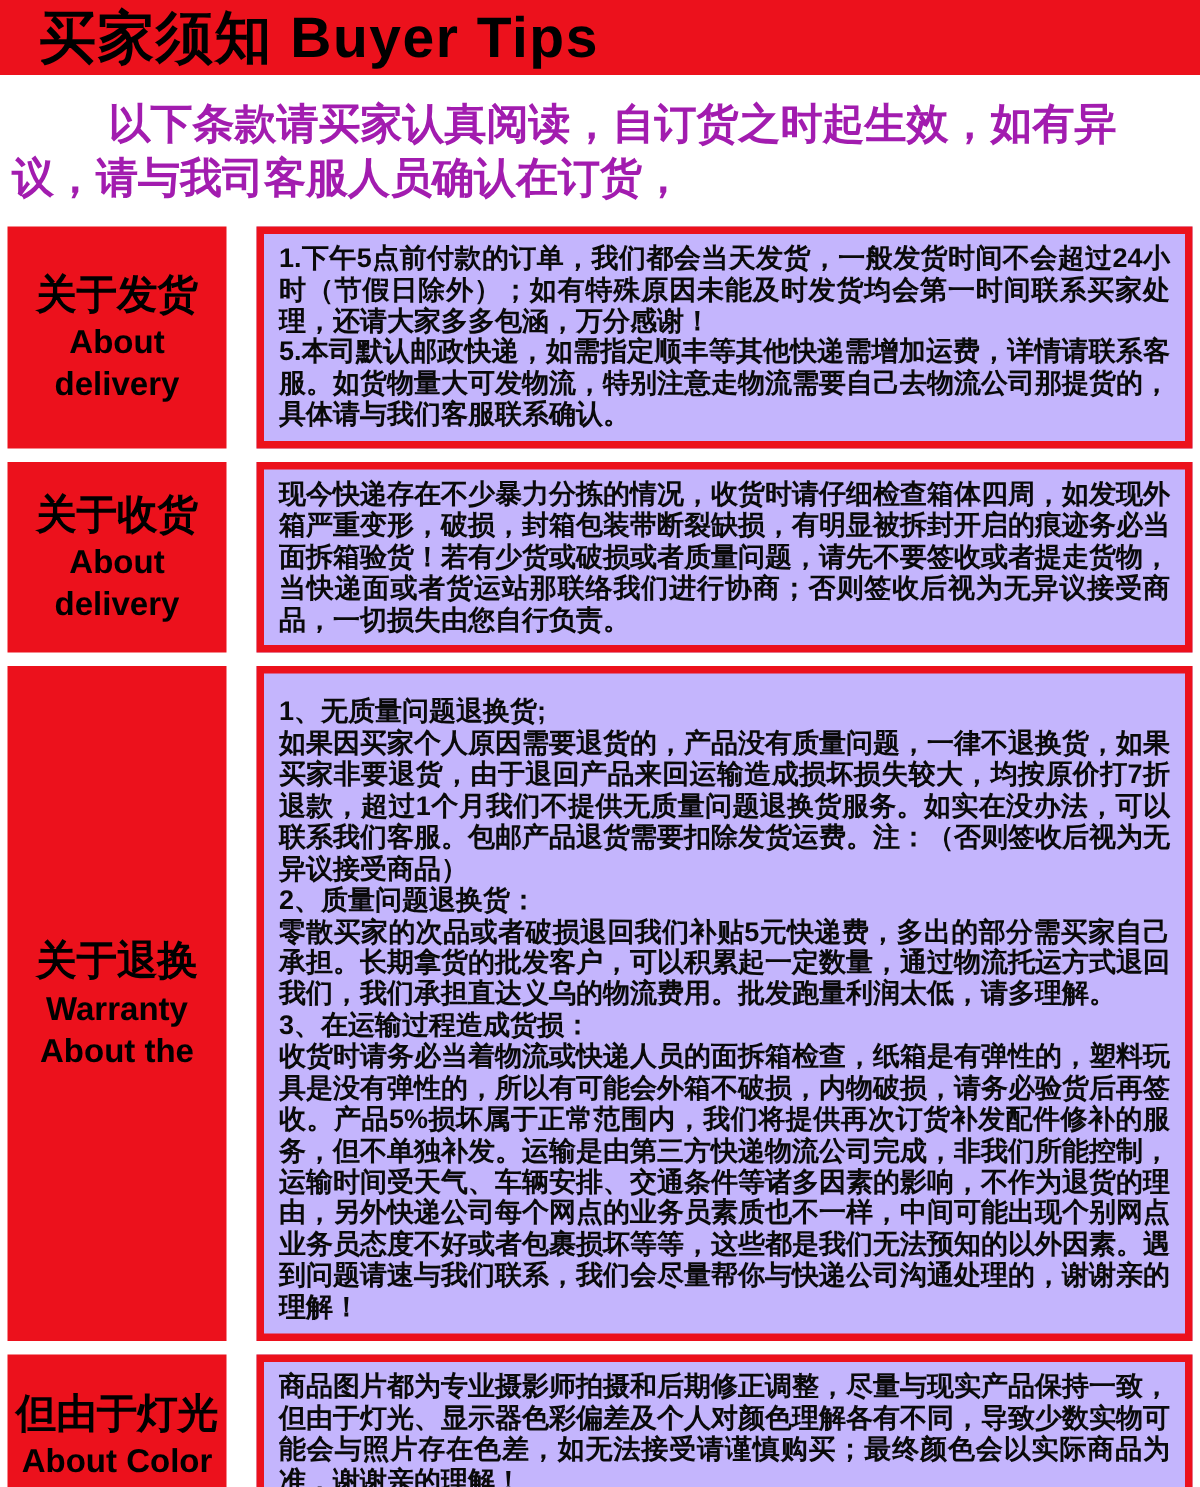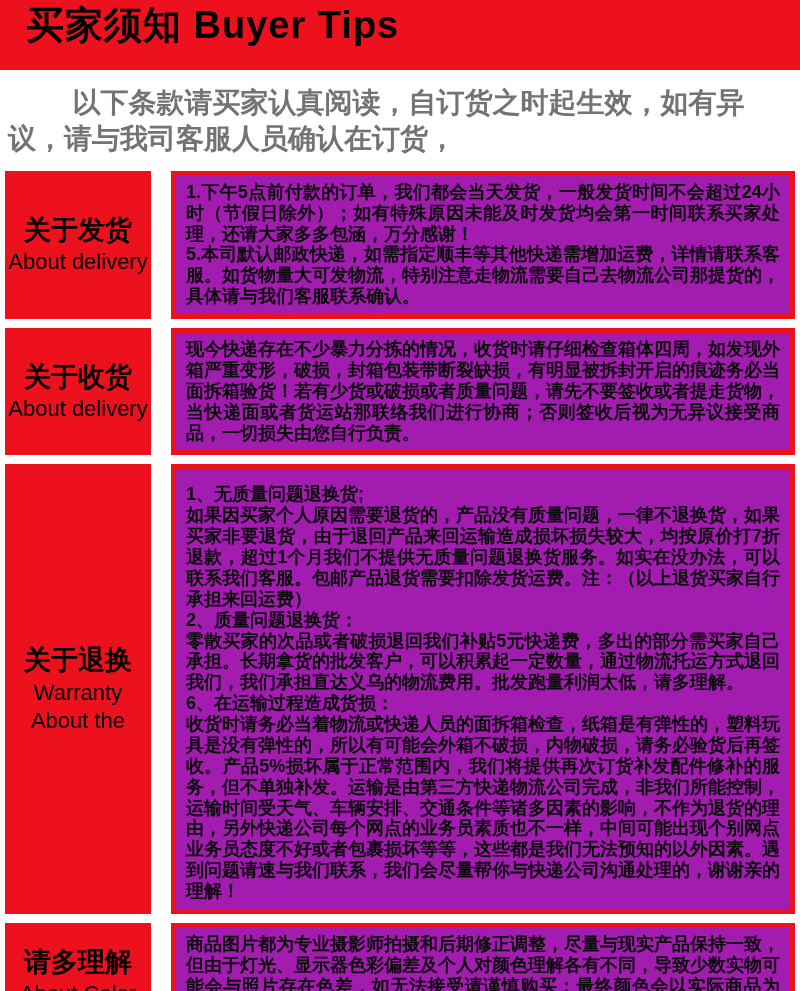--- a/index.html
+++ b/index.html
@@ -6,39 +6,40 @@
   * { box-sizing: border-box; }
   html, body { margin: 0; padding: 0; }
   body {
     width: 800px;
     min-height: 991px;
     background: #ffffff;
     font-family: "Liberation Sans", "DejaVu Sans", sans-serif;
     color: var(--ink);
   }
   .header {
-    height: 70px;
+    height: 50px;
     background: var(--red);
     display: flex;
+    align-items: center;
     padding-left: 26px;
   }
   .header .title {
     font-size: 38px;
     font-weight: 900;
     color: #000;
     letter-spacing: 1px;
     white-space: nowrap;
   }
   .intro {
     margin: 15px 8px 13px 8px;
     font-size: 28px;
     font-weight: bold;
     line-height: 1.3;
     text-indent: 2.3em;
-    color: #737373;
+    color: #a21caf;
   }
   .rows { padding: 0 5px 6px 5px; }
   .row {
     display: flex;
     align-items: stretch;
     margin-bottom: 9px;
   }
   .label {
     flex: 0 0 146px;
     margin-right: 20px;
@@ -50,28 +51,28 @@
     padding: 6px 2px;
   }
   .label .zh {
     font-size: 27px;
     font-weight: bold;
     color: #000;
     line-height: 1.3;
   }
   .label .en {
     font-size: 22px;
-    font-weight: normal;
+    font-weight: bold;
     color: #000;
     line-height: 1.28;
   }
   .box {
     flex: 1;
     border: 5px solid var(--red);
-    background: #a21caf;
+    background: #c4b5fd;
     padding: 6px 10px 7px 10px;
     font-size: 18px;
     font-weight: bold;
     line-height: 1.16;
     color: var(--ink);
     text-align: justify;
   }
   .box p { margin: 0; }
   .row-returns .box { padding-top: 15px; }
   .row-receiving .box { display: flex; flex-direction: column; justify-content: center; }
@@ -109,31 +110,31 @@
   </section>
 
   <section class="row row-returns">
     <div class="label">
       <div class="zh">关于退换</div>
       <div class="en">Warranty</div>
       <div class="en">About the</div>
     </div>
     <div class="box">
       <p>1、无质量问题退换货;</p>
-      <p>如果因买家个人原因需要退货的，产品没有质量问题，一律不退换货，如果买家非要退货，由于退回产品来回运输造成损坏损失较大，均按原价打7折退款，超过1个月我们不提供无质量问题退换货服务。如实在没办法，可以联系我们客服。包邮产品退货需要扣除发货运费。注：（以上退货买家自行承担来回运费）</p>
+      <p>如果因买家个人原因需要退货的，产品没有质量问题，一律不退换货，如果买家非要退货，由于退回产品来回运输造成损坏损失较大，均按原价打7折退款，超过1个月我们不提供无质量问题退换货服务。如实在没办法，可以联系我们客服。包邮产品退货需要扣除发货运费。注：（否则签收后视为无异议接受商品）</p>
       <p>2、质量问题退换货：</p>
       <p>零散买家的次品或者破损退回我们补贴5元快递费，多出的部分需买家自己承担。长期拿货的批发客户，可以积累起一定数量，通过物流托运方式退回我们，我们承担直达义乌的物流费用。批发跑量利润太低，请多理解。</p>
-      <p>6、在运输过程造成货损：</p>
+      <p>3、在运输过程造成货损：</p>
       <p>收货时请务必当着物流或快递人员的面拆箱检查，纸箱是有弹性的，塑料玩具是没有弹性的，所以有可能会外箱不破损，内物破损，请务必验货后再签收。产品5%损坏属于正常范围内，我们将提供再次订货补发配件修补的服务，但不单独补发。运输是由第三方快递物流公司完成，非我们所能控制，运输时间受天气、车辆安排、交通条件等诸多因素的影响，不作为退货的理由，另外快递公司每个网点的业务员素质也不一样，中间可能出现个别网点业务员态度不好或者包裹损坏等等，这些都是我们无法预知的以外因素。遇到问题请速与我们联系，我们会尽量帮你与快递公司沟通处理的，谢谢亲的理解！</p>
     </div>
   </section>
 
   <section class="row row-color">
     <div class="label">
-      <div class="zh">请多理解</div>
+      <div class="zh">但由于灯光</div>
       <div class="en">About Color</div>
     </div>
     <div class="box">
       <p>商品图片都为专业摄影师拍摄和后期修正调整，尽量与现实产品保持一致，但由于灯光、显示器色彩偏差及个人对颜色理解各有不同，导致少数实物可能会与照片存在色差，如无法接受请谨慎购买；最终颜色会以实际商品为准，谢谢亲的理解！</p>
     </div>
   </section>
 
 </div>
 
 </body></html>

